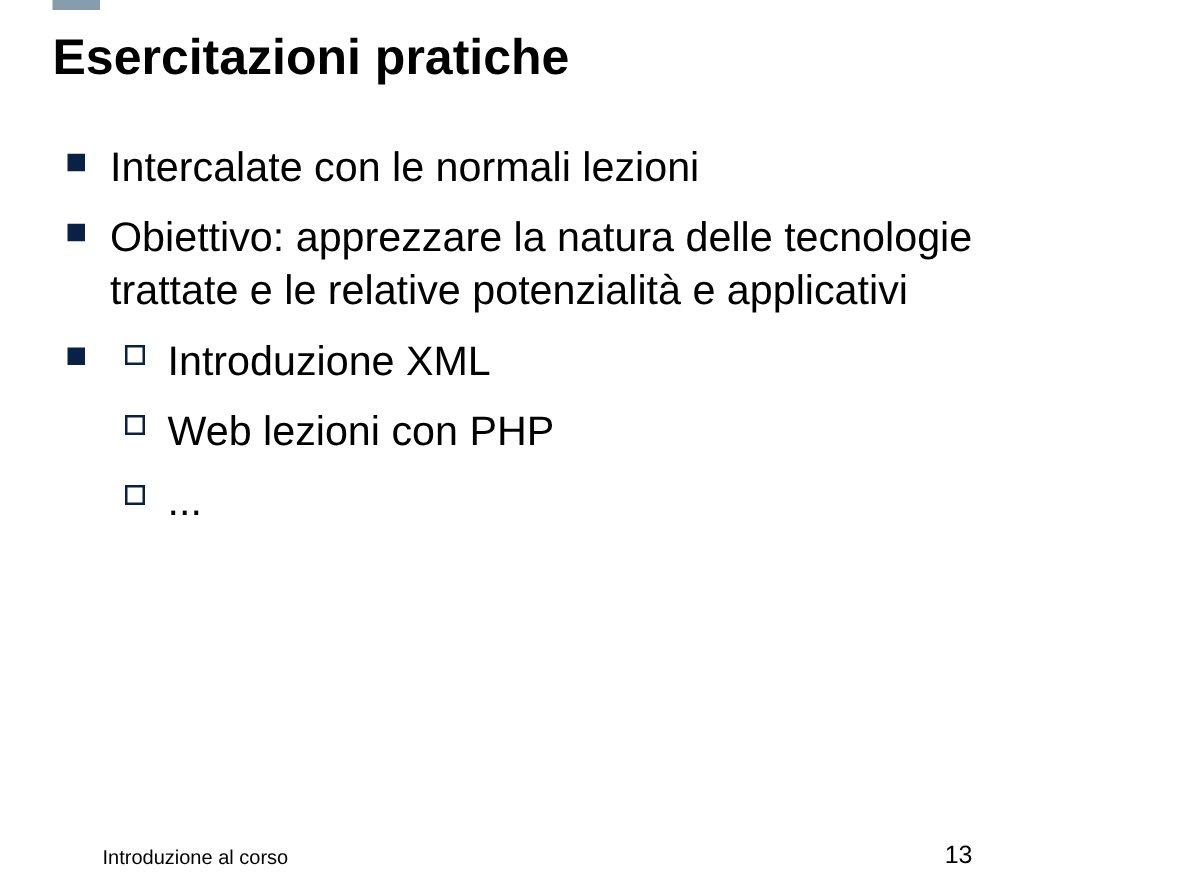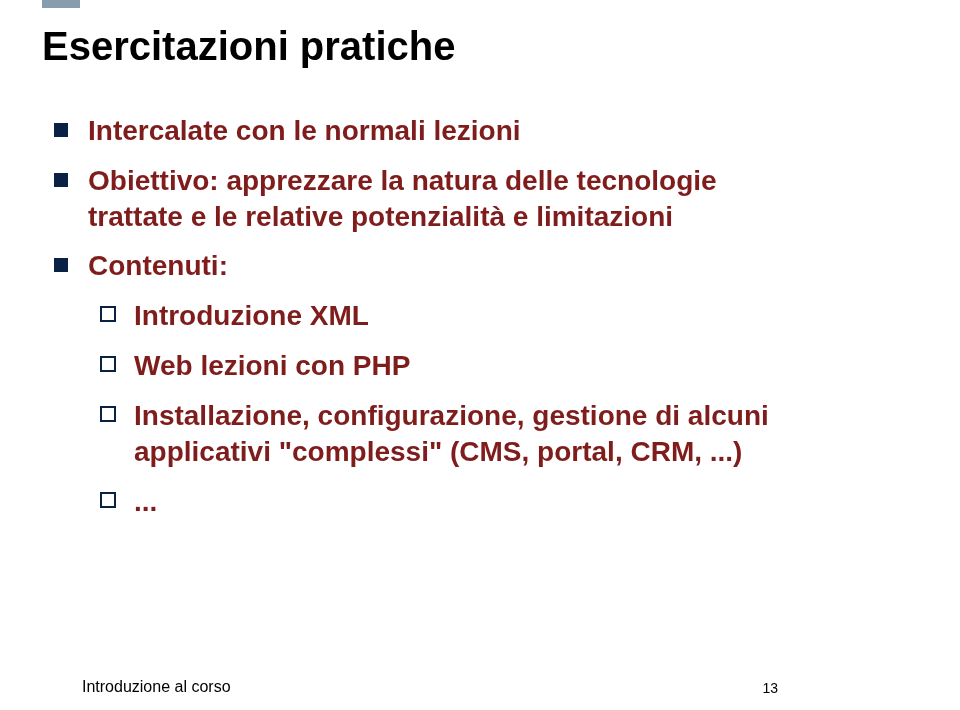--- a/index.html
+++ b/index.html
@@ -1,65 +1,60 @@
 <!DOCTYPE html>
 <html><head>
 <meta charset="utf-8">
 <style>
   * { margin: 0; padding: 0; box-sizing: border-box; }
   html, body { width: 960px; height: 710px; background: #ffffff; font-family: Arial, Helvetica, sans-serif; overflow: hidden; }
   .slide { position: relative; width: 820px; height: 710px; padding: 18px 42px 26px 42px; }
   .accent-bar { position: absolute; top: 0; left: 42px; width: 38px; height: 8px; background: #879cad; }
   .title { font-size: 40px; font-weight: bold; color: #000; margin-top: 6px; margin-bottom: 44px; }
-  .content { font-size: 28px; color: #7f1d1d; line-height: 1.28; font-weight: bold; }
+  .content { font-size: 33px; color: #000000; line-height: 1.28; }
   .lvl1 { margin: 0 0 14px 46px; position: relative; }
   .lvl1 .b1 { position: absolute; left: -34px; top: 10px; width: 14px; height: 14px; background: #0a2146; }
   .lvl2 { margin: 0 0 14px 92px; position: relative; }
   .lvl2 .b2 { position: absolute; left: -34px; top: 8px; width: 16px; height: 16px; border: 2px solid #0a2146; background: transparent; }
   .footer { position: absolute; left: 42px; bottom: 14px; font-size: 16px; color: #000; margin-left: 40px; }
-  .pagenum { position: absolute; right: 42px; bottom: 14px; font-size: 14px; color: #000; }
+  .pagenum { position: absolute; right: 42px; bottom: 14px; font-size: 20px; color: #000; }
 </style>
 </head>
 <body>
 
 <div class="slide">
   <div class="accent-bar"></div>
   <h1 class="title">Esercitazioni pratiche</h1>
 
   <div class="content">
 
     <div class="lvl1">
       <span class="b1"></span>
       <span>Intercalate con le normali lezioni</span>
     </div>
 
     <div class="lvl1">
       <span class="b1"></span>
-      <span>Obiettivo: apprezzare la natura delle tecnologie trattate e le relative potenzialità e limitazioni</span>
+      <span>Obiettivo: apprezzare la natura delle tecnologie trattate e le relative potenzialità e applicativi</span>
     </div>
 
     <div class="lvl1">
       <span class="b1"></span>
-      <span>Contenuti:</span>
     </div>
 
     <div class="lvl2">
       <span class="b2"></span>
       <span>Introduzione XML</span>
     </div>
 
     <div class="lvl2">
       <span class="b2"></span>
       <span>Web lezioni con PHP</span>
     </div>
 
-    <div class="lvl2">
-      <span class="b2"></span>
-      <span>Installazione, configurazione, gestione di alcuni applicativi "complessi" (CMS, portal, CRM, ...)</span>
-    </div>
 
 
     <div class="lvl2">
       <span class="b2"></span>
       <span>...</span>
     </div>
 
   </div>
 
   <div class="footer">Introduzione al corso</div>

